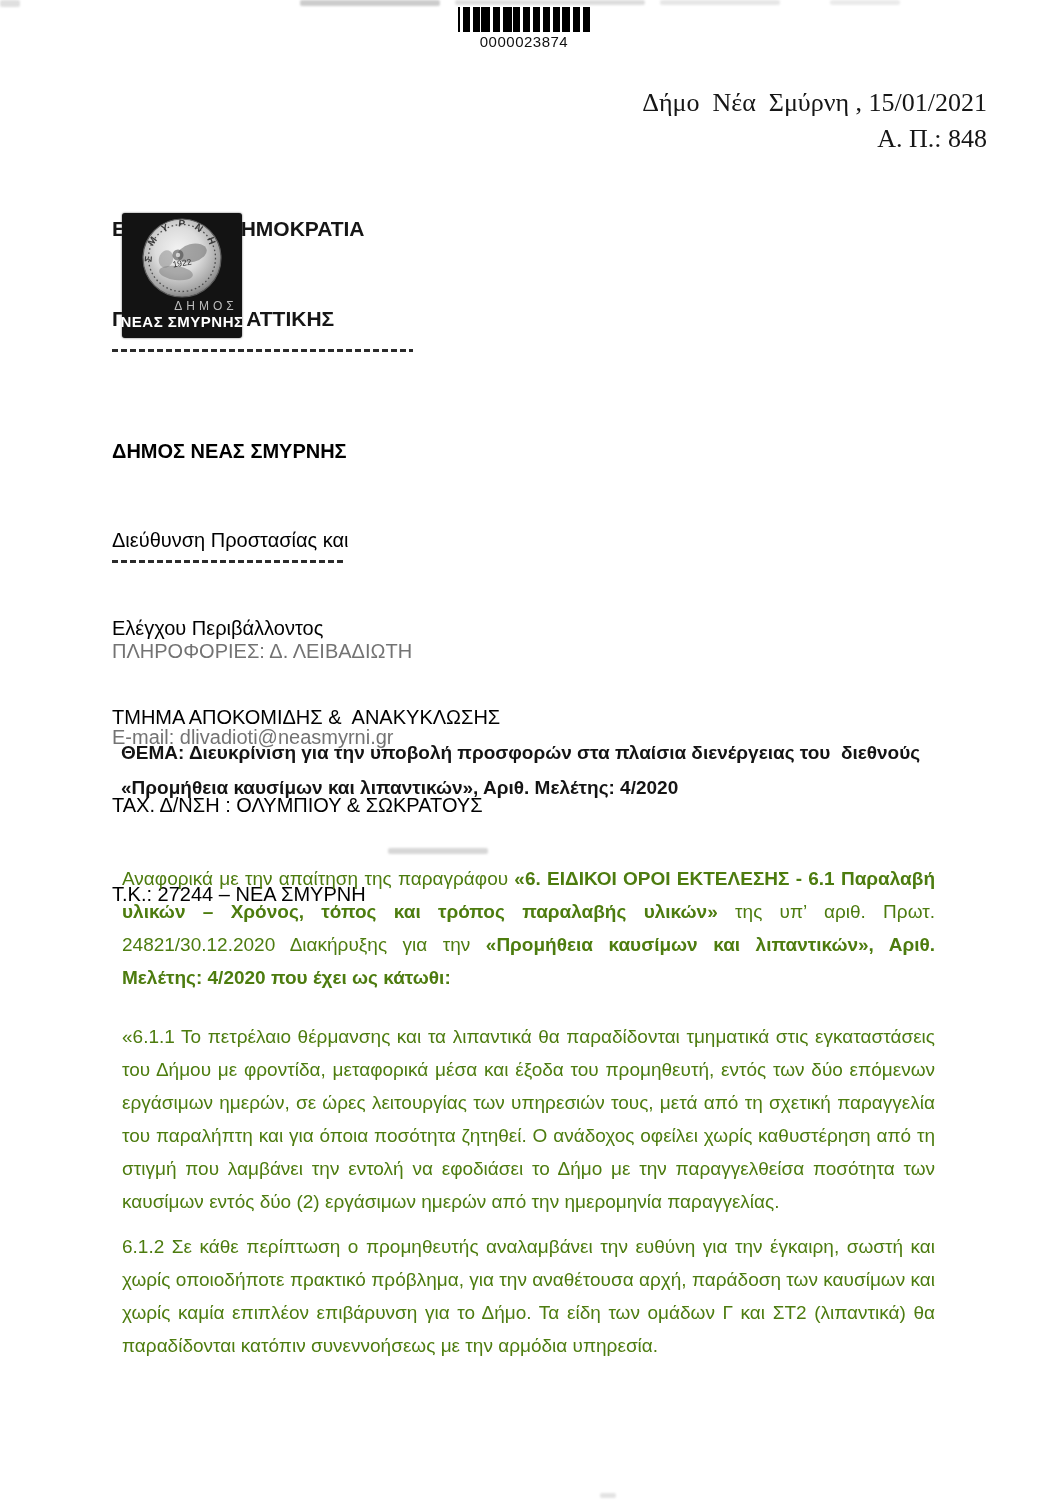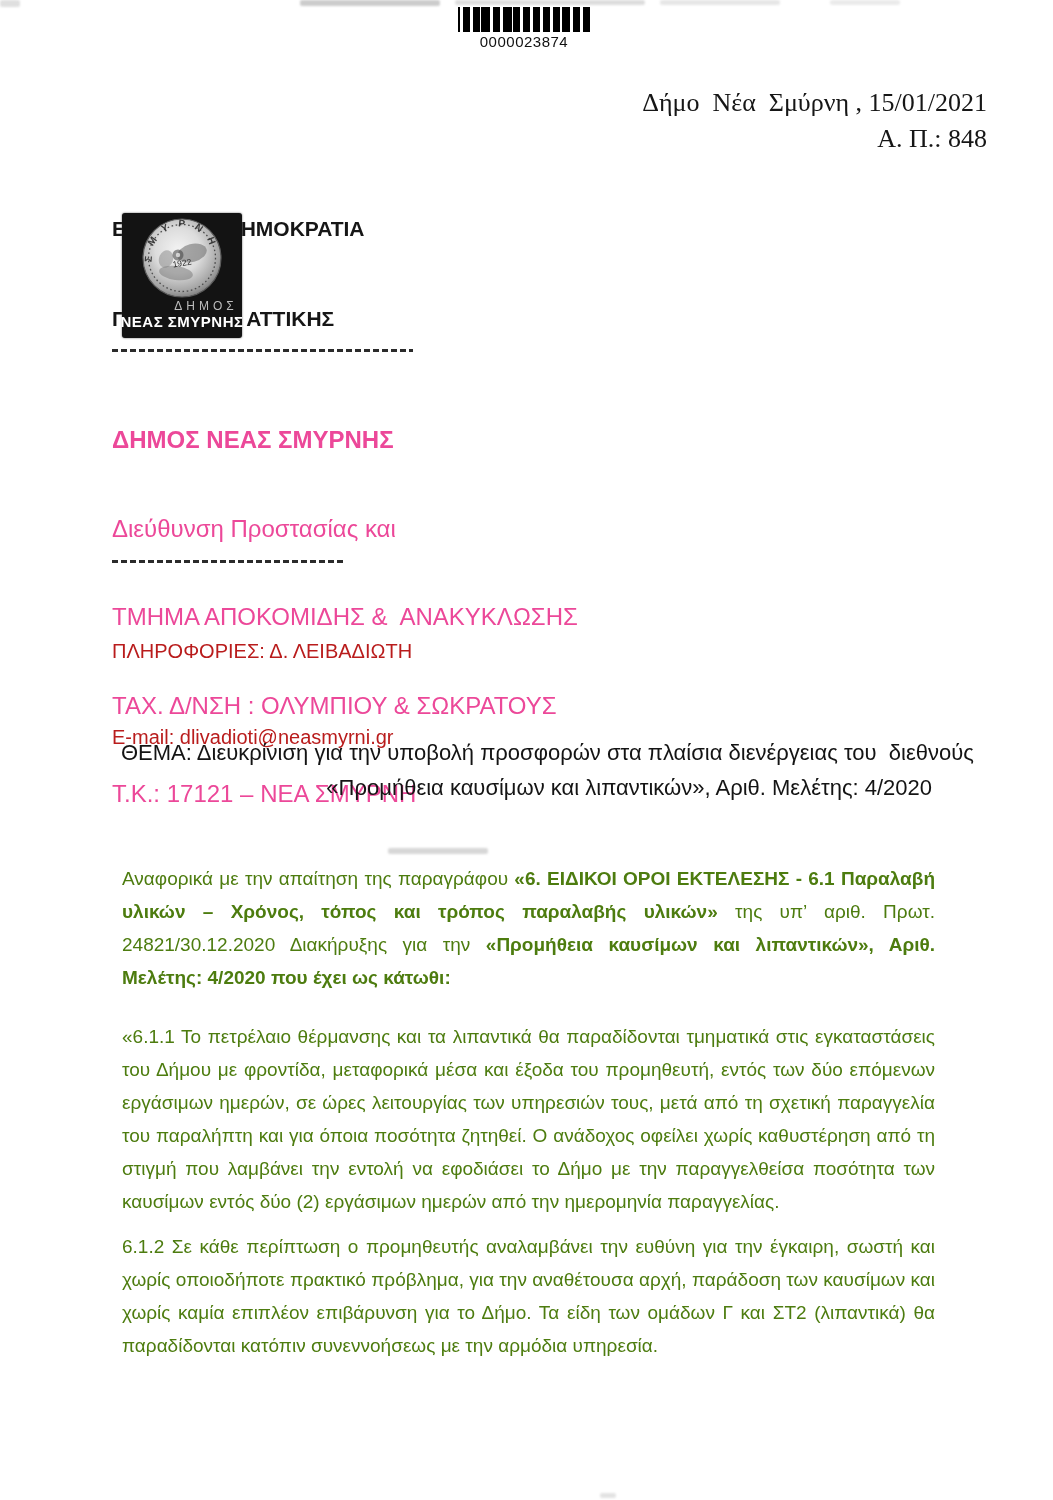--- a/index.html
+++ b/index.html
@@ -47,27 +47,27 @@
   .logo-cap-top{color:#bdbdbd;font-size:12px;letter-spacing:4px;line-height:14px;margin-top:-2px;white-space:pre;margin-left:48px;}
   .logo-cap-bottom{color:#ffffff;font-weight:bold;font-size:15px;letter-spacing:.5px;line-height:18px;white-space:pre;}
   
   .dash{
     position:absolute;height:3px;
     background:repeating-linear-gradient(90deg,#2b2b2b 0 6px,transparent 6px 9px);
   }
   .dash1{left:112px;top:349px;width:301px;}
   .dash2{left:112px;top:560px;width:234px;}
   
-  .sender{position:absolute;left:112px;top:366px;font-size:24px;line-height:29.5px;color:#ec4899;white-space:pre;}
+  .sender{position:absolute;left:112px;top:378px;font-size:20px;line-height:29.5px;color:#000000;white-space:pre;}
   .sender .bold{font-weight:bold;}
-  .contact{position:absolute;left:112px;top:580px;font-size:20px;line-height:28.5px;color:#b91c1c;white-space:pre;}
+  .contact{position:absolute;left:112px;top:580px;font-size:20px;line-height:28.5px;color:#737373;white-space:pre;}
   
   .subject{
     position:absolute;left:121px;top:735px;width:811px;
-    text-align:right;font-weight:normal;font-size:22px;line-height:35px;color:#141414;
+    text-align:left;font-weight:bold;font-size:19px;line-height:35px;color:#141414;
   }
   .subject div{white-space:pre;}
   
   .body-col{
     position:absolute;left:122px;top:862px;width:813px;
     font-size:19px;line-height:33px;color:#4d7c0f;
     text-align:justify;
   }
   .body-col p{margin:0;}
   .p-intro{margin-bottom:26px !important;}
@@ -126,23 +126,24 @@
     </svg>
     <div class="logo-cap-top">ΔΗΜΟΣ</div>
     <div class="logo-cap-bottom">ΝΕΑΣ ΣΜΥΡΝΗΣ</div>
   </div>
 
   <div class="dash dash1"></div>
 
   <div class="sender">
     <div class="bold">ΔΗΜΟΣ ΝΕΑΣ ΣΜΥΡΝΗΣ</div>
     <div>Διεύθυνση Προστασίας και</div>
+    <div>Ελέγχου Περιβάλλοντος</div>
     <div>ΤΜΗΜΑ ΑΠΟΚΟΜΙΔΗΣ &amp;  ΑΝΑΚΥΚΛΩΣΗΣ</div>
     <div>ΤΑΧ. Δ/ΝΣΗ : ΟΛΥΜΠΙΟΥ &amp; ΣΩΚΡΑΤΟΥΣ</div>
-    <div>Τ.Κ.: 17121 – ΝΕΑ ΣΜΥΡΝΗ</div>
+    <div>Τ.Κ.: 27244 – ΝΕΑ ΣΜΥΡΝΗ</div>
   </div>
 
   <div class="dash dash2"></div>
 
   <div class="contact">
     <div>ΠΛΗΡΟΦΟΡΙΕΣ: Δ. ΛΕΙΒΑΔΙΩΤΗ</div>
     <div>E-mail: dlivadioti@neasmyrni.gr</div>
   </div>
 
   <div class="subject">

